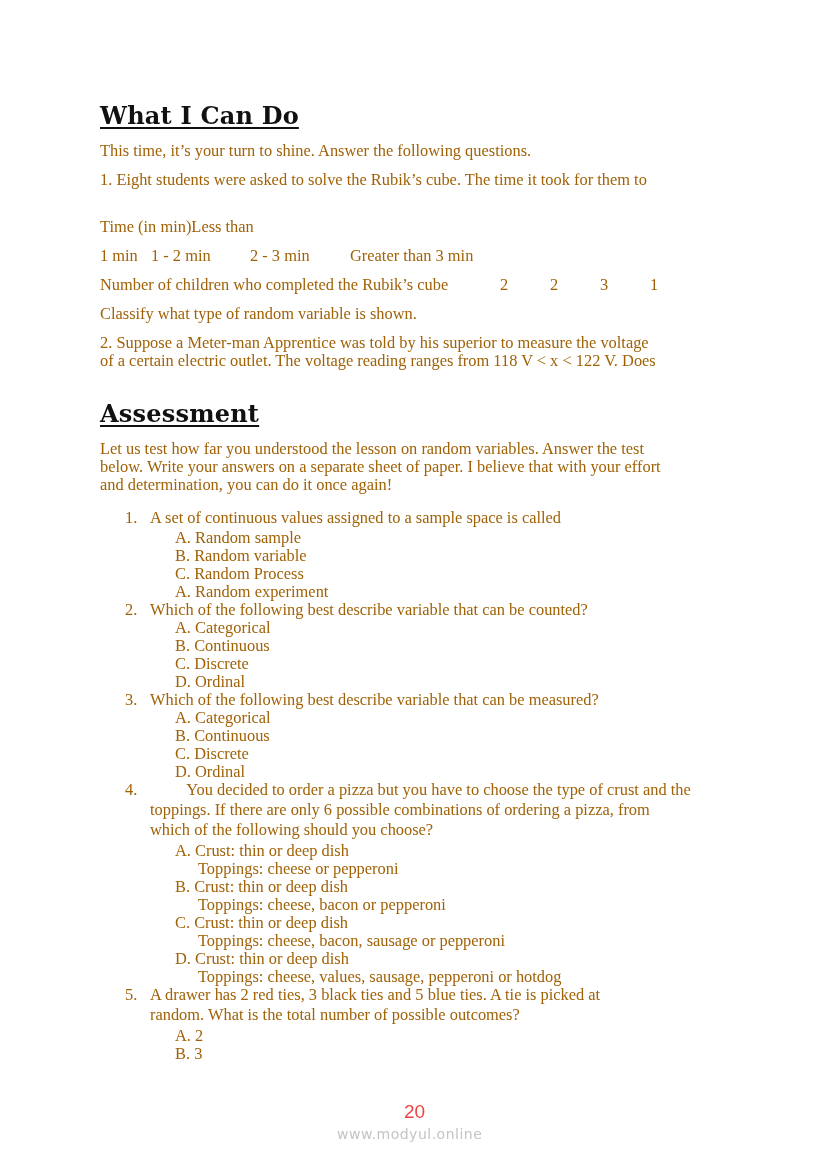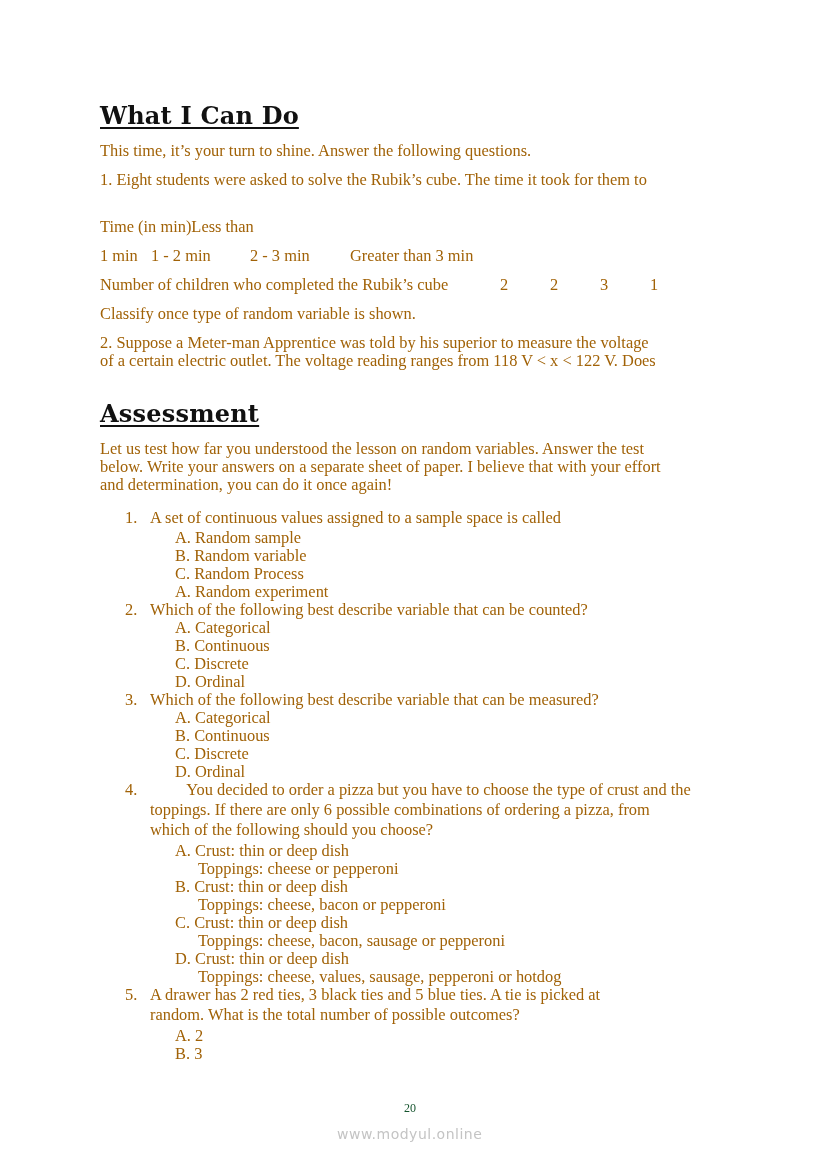--- a/index.html
+++ b/index.html
@@ -14,21 +14,21 @@
     font-family: "DejaVu Serif", serif;
     font-weight: bold; font-size: 24px; letter-spacing: 0.2px;
     text-decoration: underline; text-decoration-thickness: 2px; text-underline-offset: 3px;
     color: #111;
   }
   .body-text {
     font-family: "Liberation Serif", "DejaVu Serif", serif;
     font-size: 16.4px; line-height: 18px; color: #a16207;
   }
   .page-num {
-    font-family: Liberation Serif, serif; font-size: 12px; color: #14532d;
+    font-family: Liberation Sans, sans-serif; font-size: 19px; color: #ef4444;
   }
   .watermark {
     font-family: "DejaVu Sans", sans-serif; font-size: 14px; color: #c4c4c4; letter-spacing: 0.5px;
   }
 </style>
 </head>
 <body>
 
 <div class="page">
 
@@ -48,21 +48,21 @@
   </div>
 
   <div>
     <div class="abs body-text" style="left:100px; top:276px;">Number of children who completed the Rubik’s cube</div>
     <div class="abs body-text" style="left:500px; top:276px;">2</div>
     <div class="abs body-text" style="left:550px; top:276px;">2</div>
     <div class="abs body-text" style="left:600px; top:276px;">3</div>
     <div class="abs body-text" style="left:650px; top:276px;">1</div>
   </div>
 
-  <div class="abs body-text" style="left:100px; top:305px;">Classify once type of random variable is shown.</div>
+  <div class="abs body-text" style="left:100px; top:305px;">Classify what type of random variable is shown.</div>
 
   <div class="abs body-text" style="left:100px; top:334px;">2.  Suppose a Meter-man Apprentice was told by his superior to measure the voltage</div>
   <div class="abs body-text" style="left:100px; top:352px;">of a certain electric outlet. The voltage reading ranges from 118 V &lt; x &lt; 122 V. Does</div>
 
   <div class="abs heading" style="left:100px; top:399px;">Assessment</div>
 
   <div class="abs body-text" style="left:100px; top:440px;">Let us test how far you understood the lesson on random variables. Answer the test</div>
   <div class="abs body-text" style="left:100px; top:458px;">below. Write your answers on a separate sheet of paper. I believe that with your effort</div>
   <div class="abs body-text" style="left:100px; top:476px;">and determination, you can do it once again!</div>
 

